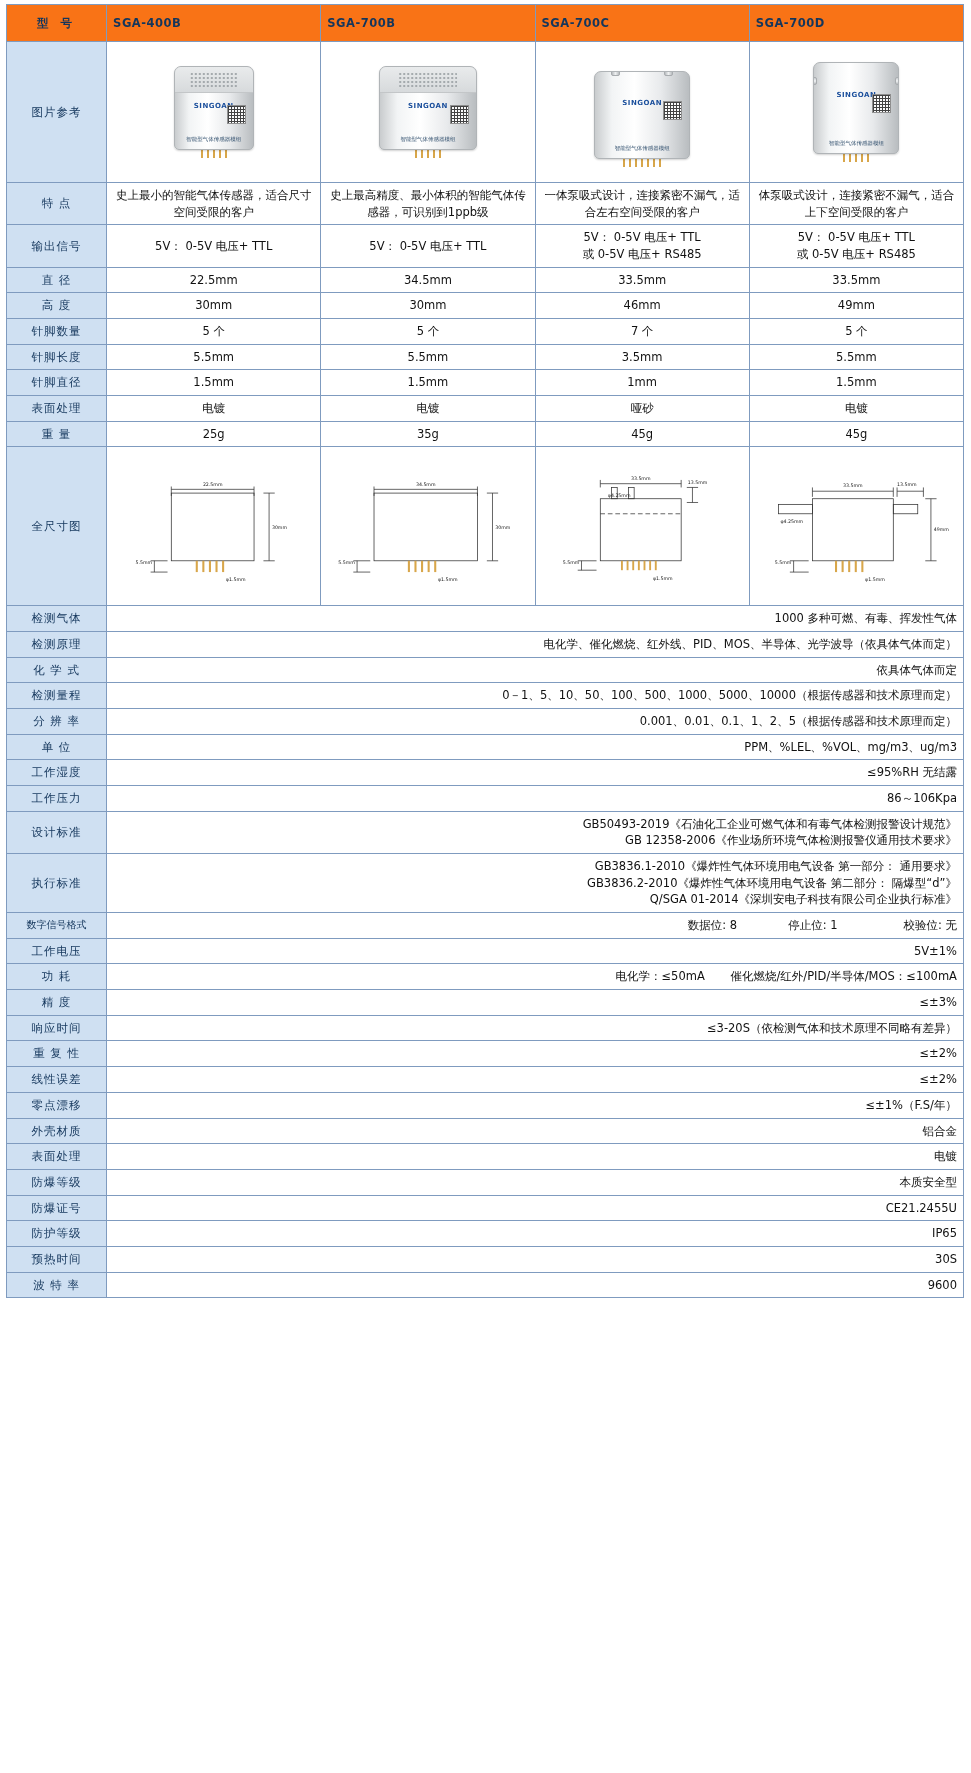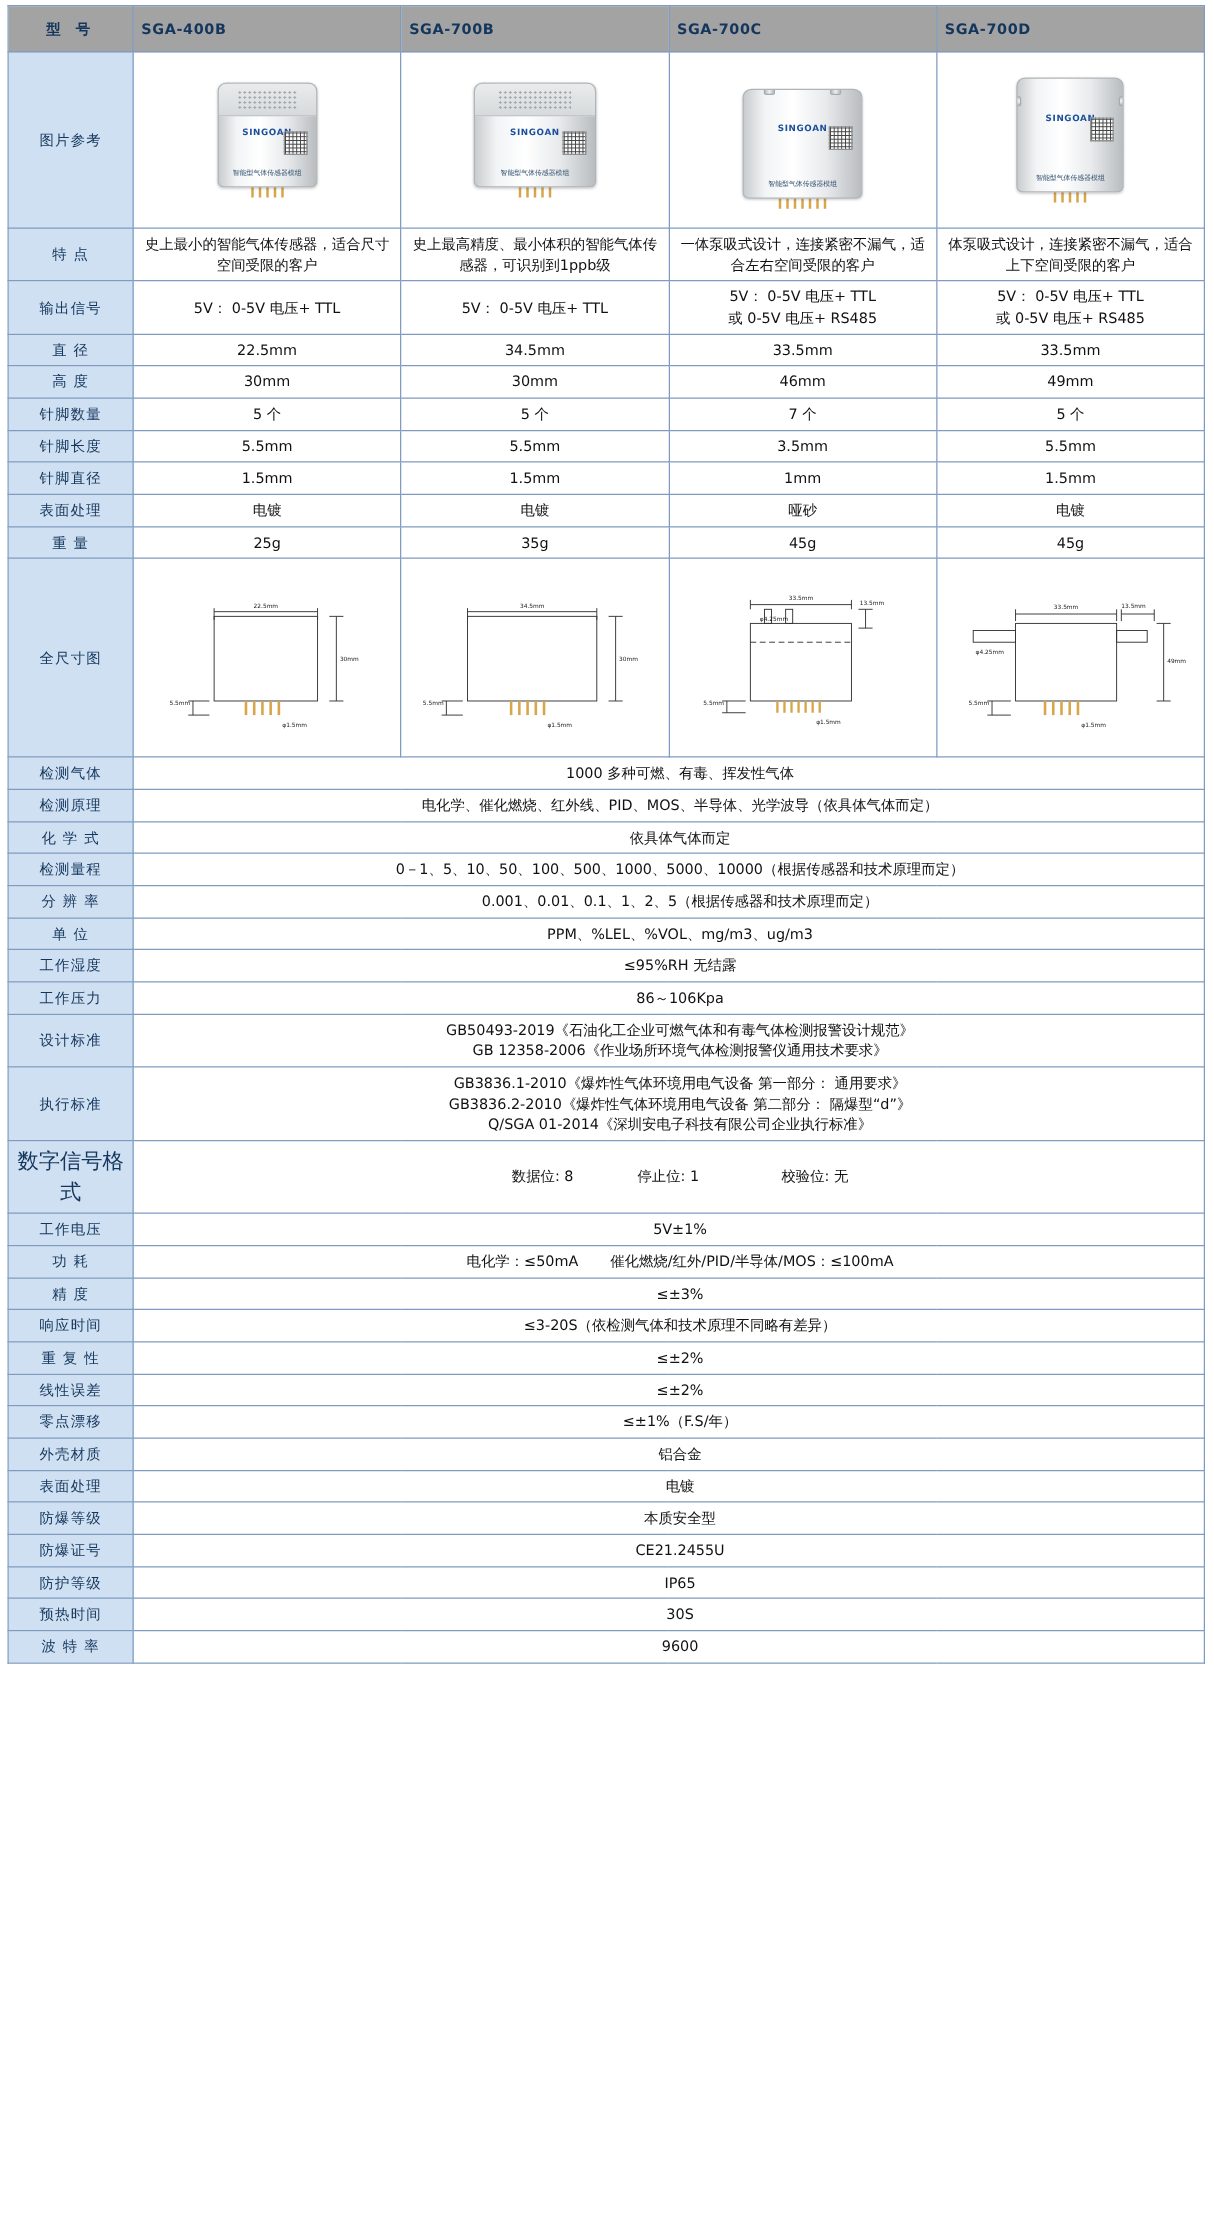--- a/index.html
+++ b/index.html
@@ -39,26 +39,26 @@
     font-size: 12px;
     letter-spacing: 1px;
     padding: 6px 2px;
   }
   td.val {
     background: #ffffff;
     text-align: center;
     color: #111;
   }
   td.val.left {
-    text-align: center;
+    text-align: right;
     padding-left: 24px;
     margin-top: 36px;
   }
   td.head {
-    background: #a3a3a3;
+    background: #f97316;
     font-weight: bold;
     color: #14365c;
     font-size: 12px;
     letter-spacing: .5px;
     height: 28px;
   }
   .row-model td.head.lbl { letter-spacing: 4px; }
 
   
   .photo-cell {
@@ -547,21 +547,21 @@
         <td class="val left" style="white-space:pre-line" colspan="4">GB50493-2019《石油化工企业可燃气体和有毒气体检测报警设计规范》
 GB 12358-2006《作业场所环境气体检测报警仪通用技术要求》</td>
       </tr>
       <tr>
         <td class="lbl">执行标准</td>
         <td class="val left" style="white-space:pre-line" colspan="4">GB3836.1-2010《爆炸性气体环境用电气设备 第一部分： 通用要求》
 GB3836.2-2010《爆炸性气体环境用电气设备 第二部分： 隔爆型“d”》
 Q/SGA 01-2014《深圳安电子科技有限公司企业执行标准》</td>
       </tr>
       <tr>
-        <td class="lbl" style="font-size:17px;letter-spacing:0">数字信号格式</td>
+        <td class="lbl" style="font-size:10px;letter-spacing:0">数字信号格式</td>
         <td class="val left" style="white-space:pre" colspan="4">数据位: 8              停止位: 1                  校验位: 无</td>
       </tr>
       <tr>
         <td class="lbl">工作电压</td>
         <td class="val left" colspan="4">5V±1%</td>
       </tr>
       <tr>
         <td class="lbl">功    耗</td>
         <td class="val left" style="white-space:pre" colspan="4">电化学：≤50mA       催化燃烧/红外/PID/半导体/MOS：≤100mA</td>
       </tr>

